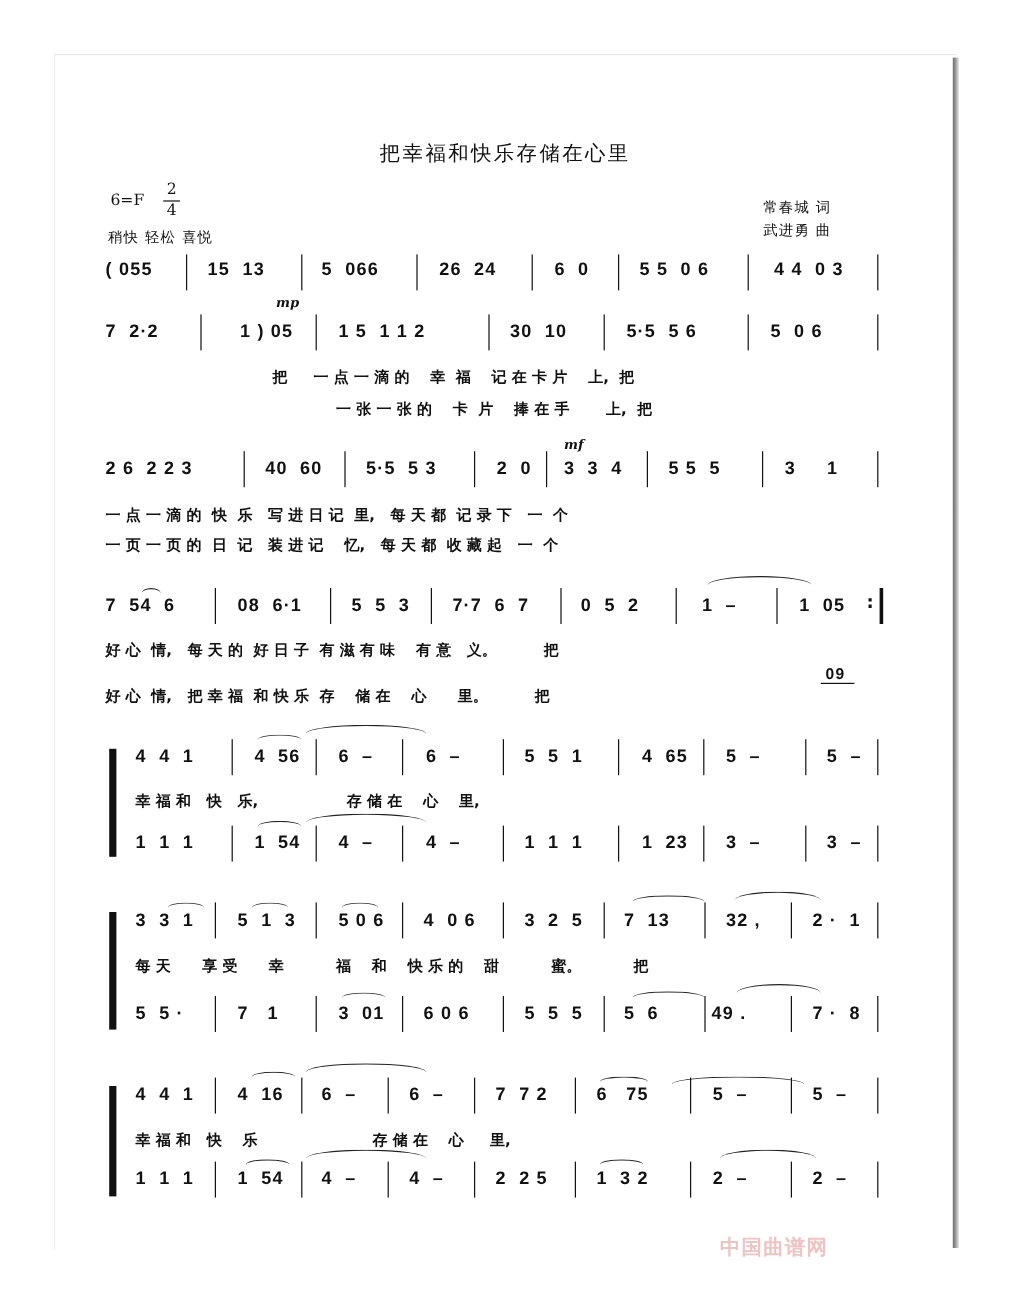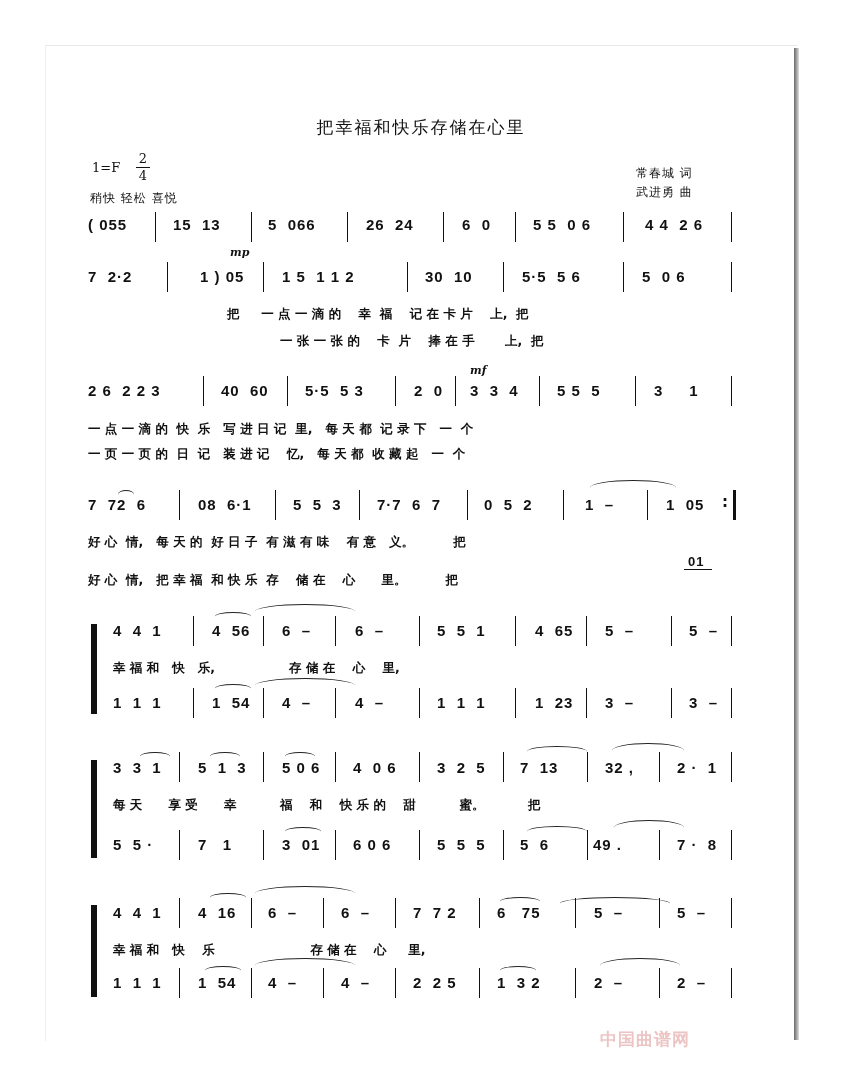--- a/index.html
+++ b/index.html
@@ -22,21 +22,21 @@
   .watermark{position:absolute;left:600px;top:1028px;font-size:17px;font-weight:bold;color:#e8b6b6;letter-spacing:1px;opacity:.8;}
   .repeat{position:absolute;font-weight:bold;font-size:15px;}
 </style>
 </head>
 <body>
 
 <div class="page"></div>
 <div class="page-shadow"></div>
 
 <div class="title">把幸福和快乐存储在心里</div>
-<div class="key">1=F</div>
+<div class="key">6=F</div>
 <div class="meter">
   <div>2</div>
   <div class="bar"></div>
   <div>4</div>
 </div>
 <div class="tempo">稍快 轻松 喜悦</div>
 <div class="credit" style="top:165px">常春城 词</div>
 <div class="credit" style="top:184px">武进勇 曲</div>
 
 <div>
@@ -45,21 +45,21 @@
   <span class="notes" style="left:173px;top:216px">15  13</span>
   <div class="bl" style="left:251px;top:212px;height:30px"></div>
   <span class="notes" style="left:268px;top:216px">5  066</span>
   <div class="bl" style="left:347px;top:212px;height:30px"></div>
   <span class="notes" style="left:366px;top:216px">26  24</span>
   <div class="bl" style="left:443px;top:212px;height:30px"></div>
   <span class="notes" style="left:462px;top:216px">6  0</span>
   <div class="bl" style="left:515px;top:212px;height:30px"></div>
   <span class="notes" style="left:533px;top:216px">5 5  0 6</span>
   <div class="bl" style="left:623px;top:212px;height:30px"></div>
-  <span class="notes" style="left:645px;top:216px">4 4  2 6</span>
+  <span class="notes" style="left:645px;top:216px">4 4  0 3</span>
   <div class="bl" style="left:731px;top:212px;height:30px"></div>
 </div>
 
 <div>
   <span class="dyn" style="left:230px;top:246px">mp</span>
   <span class="notes" style="left:88px;top:268px">7  2·2</span>
   <div class="bl" style="left:167px;top:262px;height:30px"></div>
   <span class="notes" style="left:200px;top:268px">1 ) 05</span>
   <div class="bl" style="left:263px;top:262px;height:30px"></div>
   <span class="notes" style="left:282px;top:268px">1 5  1 1 2</span>
@@ -90,37 +90,37 @@
   <div class="bl" style="left:635px;top:376px;height:30px"></div>
   <span class="notes" style="left:654px;top:382px">3     1</span>
   <div class="bl" style="left:731px;top:376px;height:30px"></div>
   <span class="lyr" style="left:88px;top:421px">一 点 一 滴 的  快  乐   写 进 日 记  里,   每 天 都  记 录 下   一  个</span>
   <span class="lyr" style="left:88px;top:446px">一 页 一 页 的  日  记   装 进 记    忆,   每 天 都  收 藏 起   一  个</span>
 </div>
 
 <div>
   <div class="slur" style="left:118px;top:490px;width:16px"></div>
   <div class="slur" style="left:590px;top:480px;width:86px;height:14px"></div>
-  <span class="notes" style="left:88px;top:496px">7  72  6</span>
+  <span class="notes" style="left:88px;top:496px">7  54  6</span>
   <div class="bl" style="left:179px;top:490px;height:30px"></div>
   <span class="notes" style="left:198px;top:496px">08  6·1</span>
   <div class="bl" style="left:275px;top:490px;height:30px"></div>
   <span class="notes" style="left:293px;top:496px">5  5  3</span>
   <div class="bl" style="left:359px;top:490px;height:30px"></div>
   <span class="notes" style="left:377px;top:496px">7·7  6  7</span>
   <div class="bl" style="left:467px;top:490px;height:30px"></div>
   <span class="notes" style="left:484px;top:496px">0  5  2</span>
   <div class="bl" style="left:563px;top:490px;height:30px"></div>
   <span class="notes" style="left:585px;top:496px">1  –</span>
   <div class="bl" style="left:647px;top:490px;height:30px"></div>
   <span class="notes" style="left:666px;top:496px">1  05</span>
   <span class="repeat" style="left:722px;top:493px">:</span>
   <div class="bl" style="left:733px;top:490px;height:30px;width:3px"></div>
   <span class="lyr" style="left:88px;top:534px">好 心  情,   每 天 的  好 日 子  有 滋 有 味    有 意   义。         把</span>
-  <span class="notes" style="left:688px;top:554px;font-size:13px">01</span>
+  <span class="notes" style="left:688px;top:554px;font-size:13px">09</span>
   <div class="ul" style="left:684px;top:569px;width:28px"></div>
   <span class="lyr" style="left:88px;top:572px">好 心  情,   把 幸 福  和 快 乐  存    储 在    心      里。         把</span>
 </div>
 
 <div>
   <div class="brace" style="left:91px;top:624px;height:90px"></div>
   <div class="slur" style="left:215px;top:612px;width:36px"></div>
   <div class="slur" style="left:255px;top:604px;width:100px;height:14px"></div>
   <span class="notes" style="left:113px;top:622px">4  4  1</span>
   <div class="bl" style="left:193px;top:616px;height:30px"></div>

